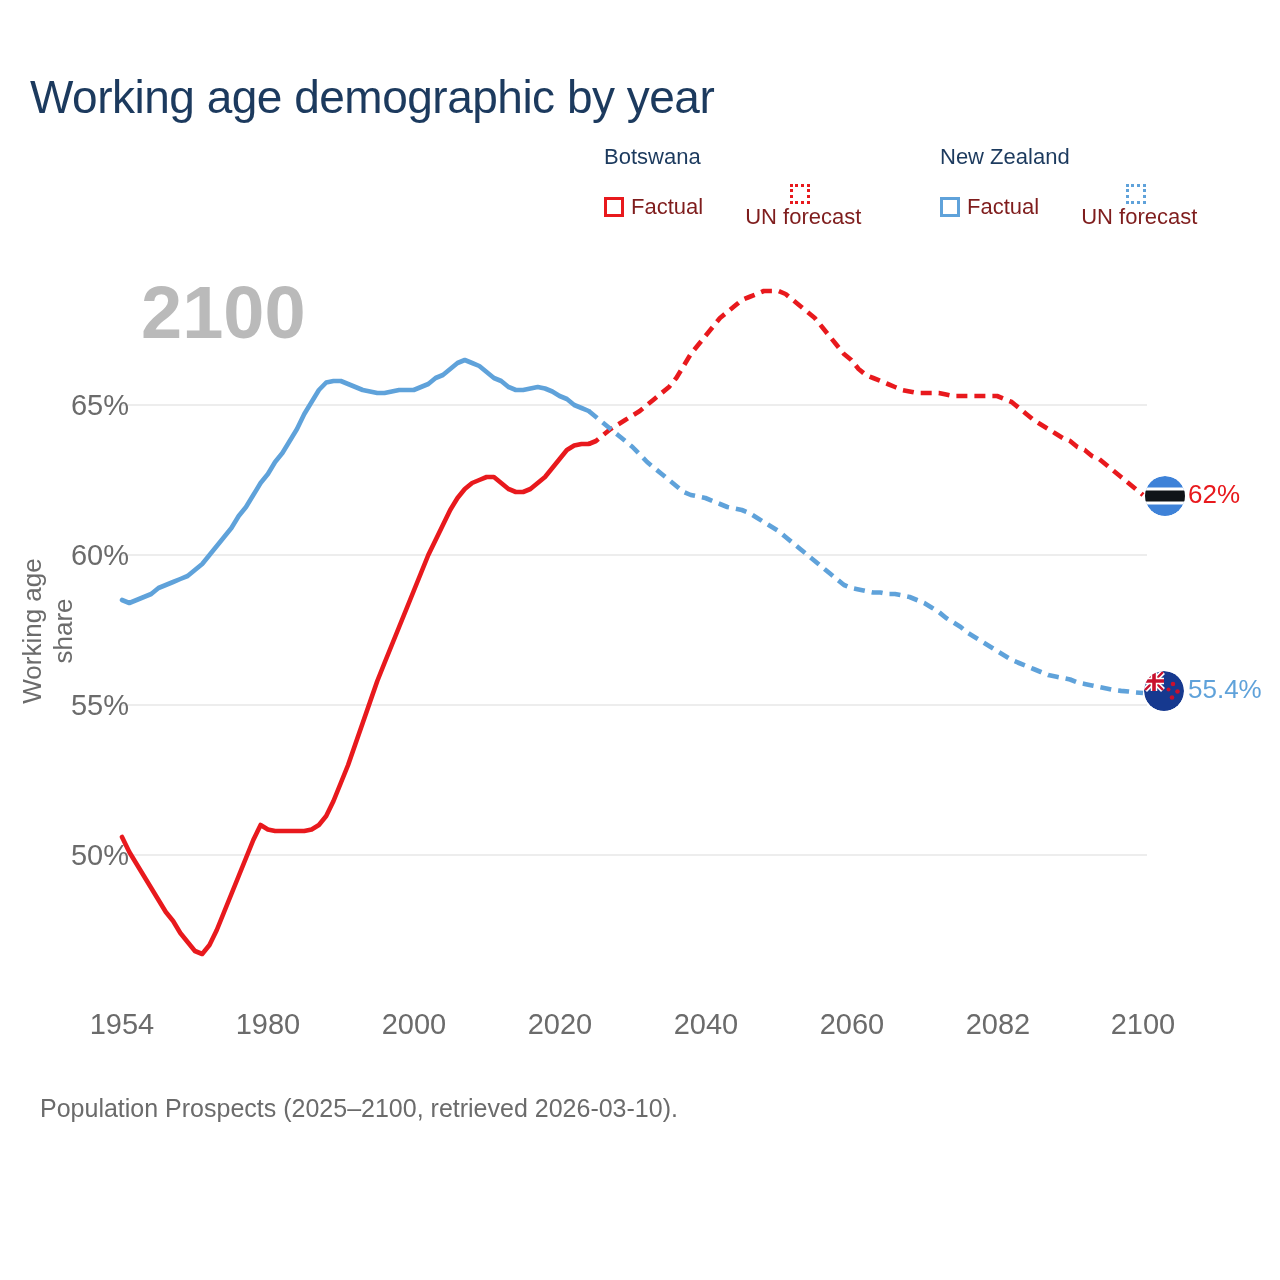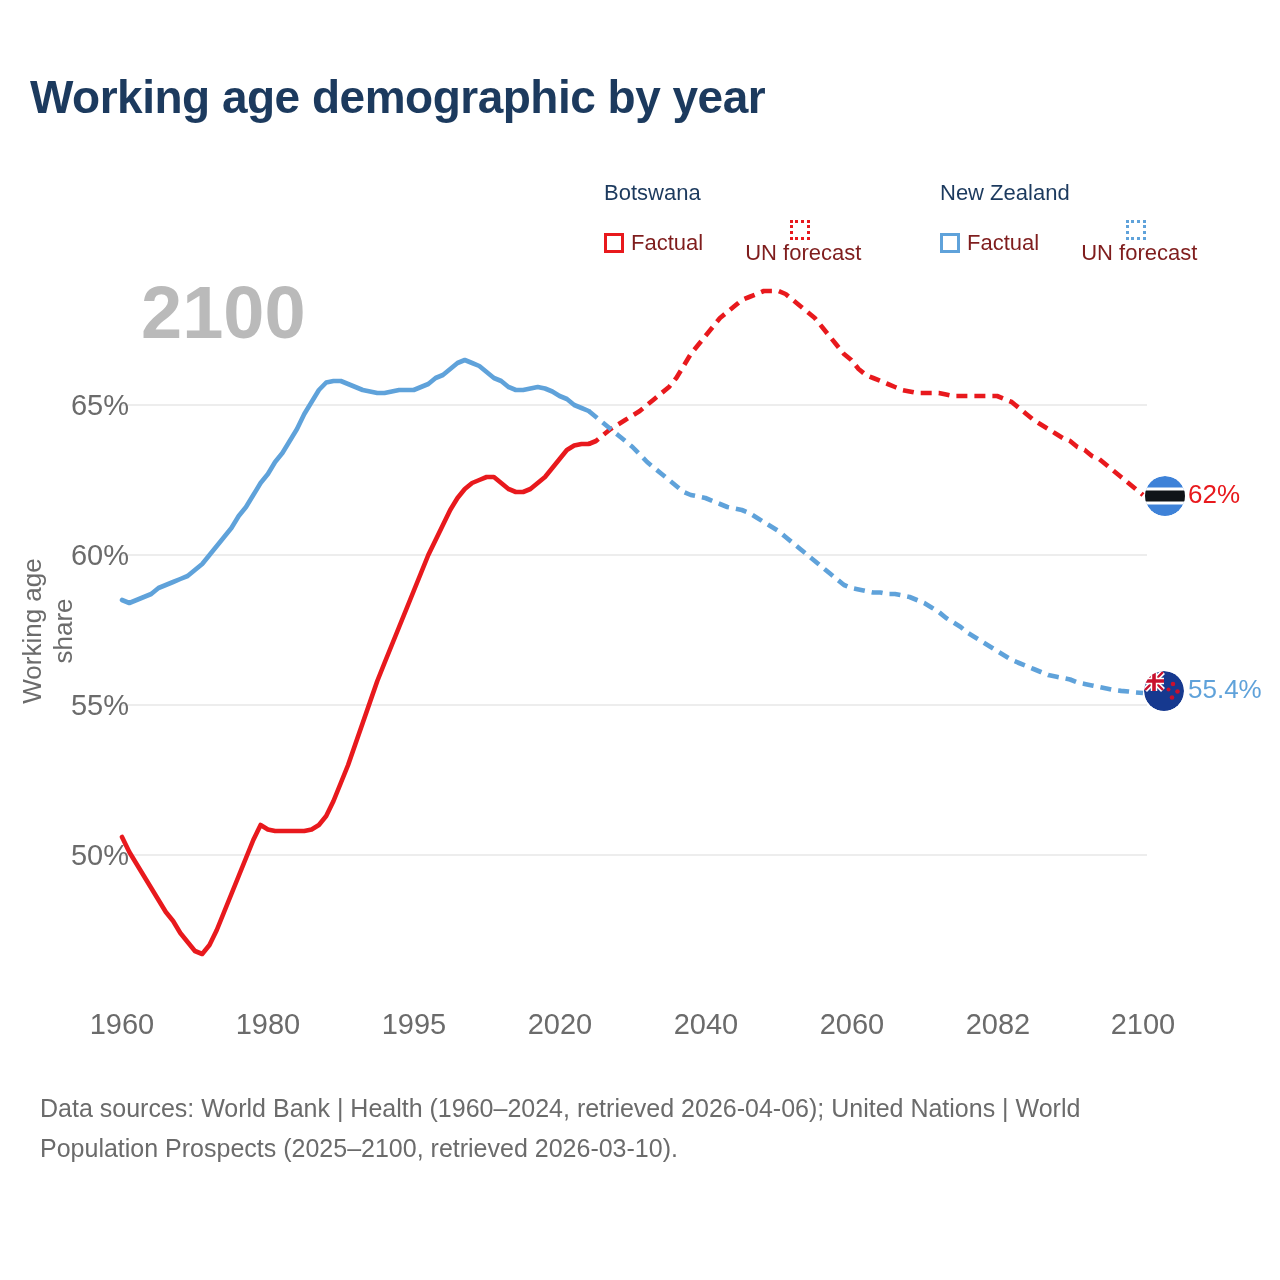--- a/index.html
+++ b/index.html
@@ -2,31 +2,31 @@
 <html><head>
 <meta charset="utf-8">
 <style>
   html,body{margin:0;padding:0;}
   body{
     width:1280px;height:1280px;position:relative;background:#ffffff;
     font-family:"Liberation Sans", sans-serif;overflow:hidden;
   }
   .abs{position:absolute;}
   #chart-title{
-    left:30px;top:70px;font-size:46px;font-weight:700;color:#1c3a5e;
+    left:30px;top:70px;font-size:46px;font-weight:400;color:#1c3a5e;
     letter-spacing:-0.5px;
   }
   #watermark{
     left:141px;top:270px;font-size:74px;font-weight:700;color:#bababa;
   }
   
   .legend-group{position:absolute;top:144px;}
   #legend-botswana{left:604px;}
   #legend-nz{left:940px;}
-  .legend-group-name{font-size:22px;color:#1c3a5e;height:40px;margin-top:36px;}
+  .legend-group-name{font-size:22px;color:#1c3a5e;height:40px;}
   .legend-row{display:flex;align-items:center;}
   .legend-item{display:flex;align-items:center;margin-right:42px;}
   .legend-item:last-child{margin-right:0;flex-direction:column;}
   .legend-swatch{width:20px;height:20px;margin-right:7px;box-sizing:border-box;}
   .sw-red-solid{border:3px solid #e8191d;}
   .sw-red-dotted{border:3px dotted #e8191d;}
   .sw-blue-solid{border:3px solid #5fa2da;}
   .sw-blue-dotted{border:3px dotted #5fa2da;}
   .legend-item-label{font-size:22px;color:#7f1d1d;}
   
@@ -137,28 +137,27 @@
   </div>
 </div>
 
 <div class="abs" id="y-axis-title">Working age share</div>
 
 <div class="ytick" style="top:388px;">65%</div>
 <div class="ytick" style="top:538px;">60%</div>
 <div class="ytick" style="top:688px;">55%</div>
 <div class="ytick" style="top:838px;">50%</div>
 
-<div class="xtick" style="left:52px;">1960</div>
+<div class="xtick" style="left:52px;">1954</div>
 <div class="xtick" style="left:198px;">1980</div>
-<div class="xtick" style="left:344px;">1995</div>
+<div class="xtick" style="left:344px;">2000</div>
 <div class="xtick" style="left:490px;">2020</div>
 <div class="xtick" style="left:636px;">2040</div>
 <div class="xtick" style="left:782px;">2060</div>
 <div class="xtick" style="left:928px;">2082</div>
 <div class="xtick" style="left:1073px;">2100</div>
 
 <div class="end-label" id="end-label-botswana">62%</div>
 <div class="end-label" id="end-label-nz">55.4%</div>
 
 <div class="abs" id="footer">
-  <div>Data sources: World Bank | Health (1960–2024, retrieved 2026-04-06); United Nations | World</div>
   <div>Population Prospects (2025–2100, retrieved 2026-03-10).</div>
 </div>
 
 </body></html>

